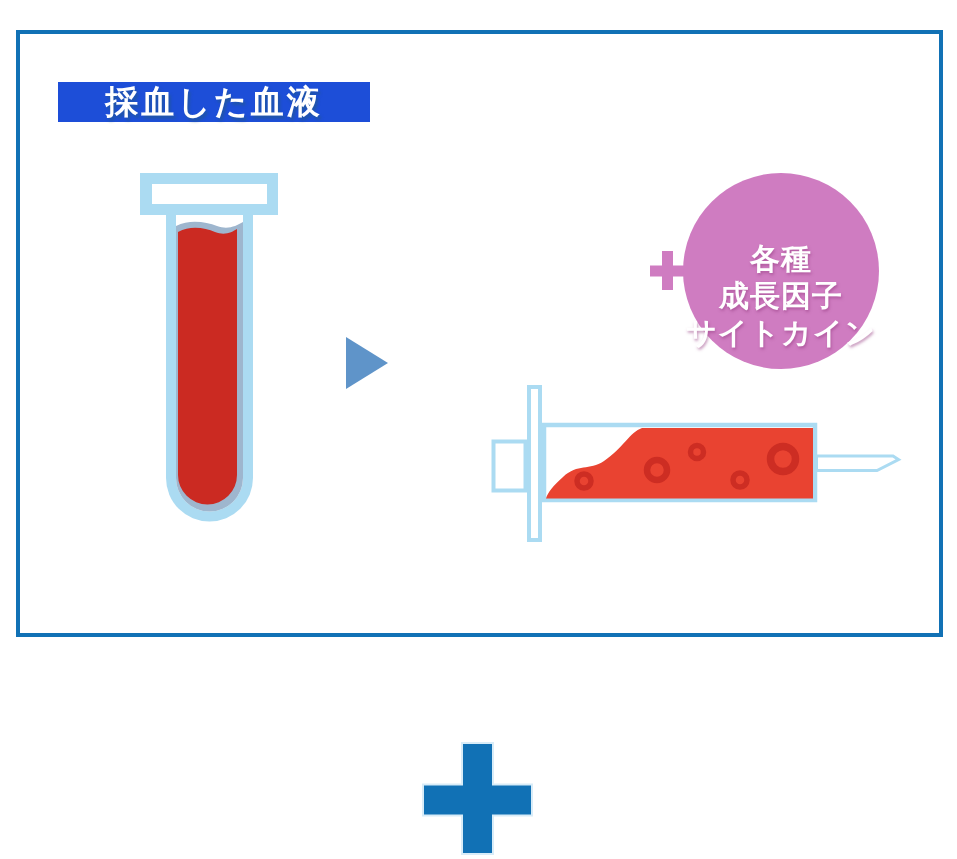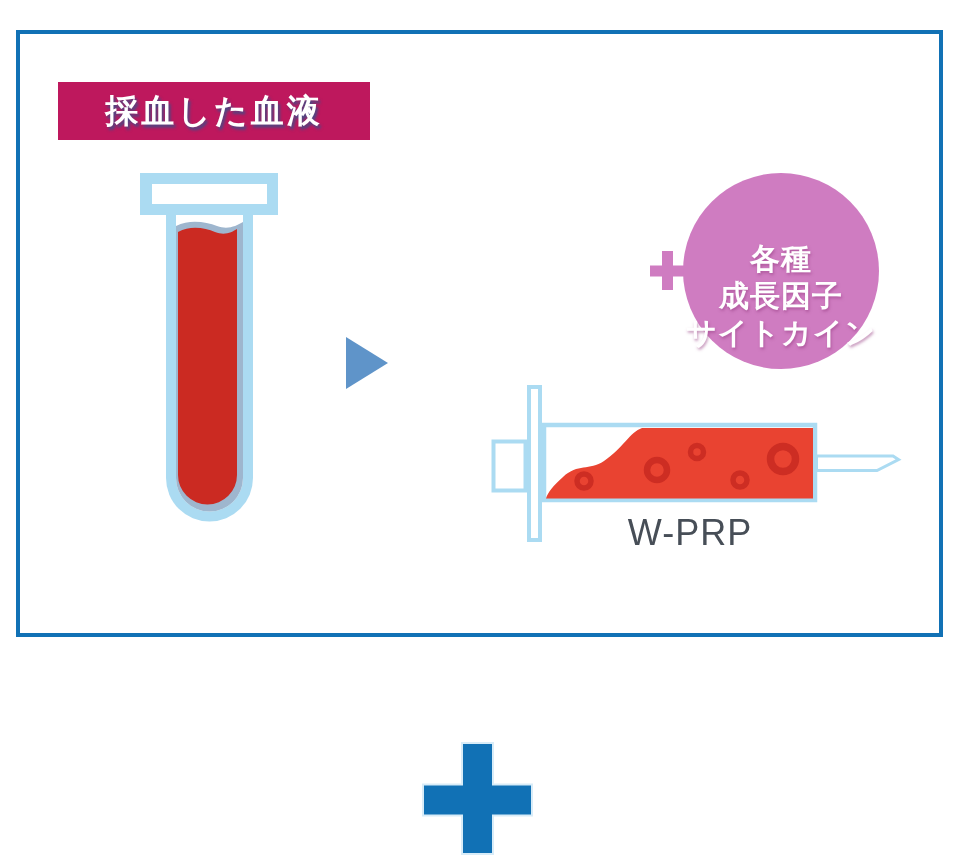--- a/index.html
+++ b/index.html
@@ -16,22 +16,22 @@
     border:4px solid #1171b5;
     box-sizing:border-box;
     background:#ffffff;
   }
   .illustration{
     position:absolute;left:0;top:0;width:957px;height:859px;
     z-index:1;
   }
   .label-box{
     position:absolute;left:58px;top:82px;
-    width:312px;height:58px;
-    background:#be185d;
+    width:312px;height:40px;
+    background:#1d4ed8;
     display:flex;align-items:center;justify-content:center;
     z-index:2;
   }
   .label-box span{
     color:#ffffff;font-size:33px;font-weight:bold;letter-spacing:3px;
     text-shadow:2px 3px 3px rgba(33,88,145,0.75);
   }
   .pink-circle{
     position:absolute;border-radius:50%;
     background:#cf7cc1;
@@ -96,15 +96,14 @@
     <span>採血した血液</span>
   </div>
 
 
   <div class="pink-circle circle-growth">
     <span>各種
 成長因子
 サイトカイン</span>
   </div>
 
-  <div class="wprp-label">W-PRP</div>
 
 </div>
 
 </body></html>

